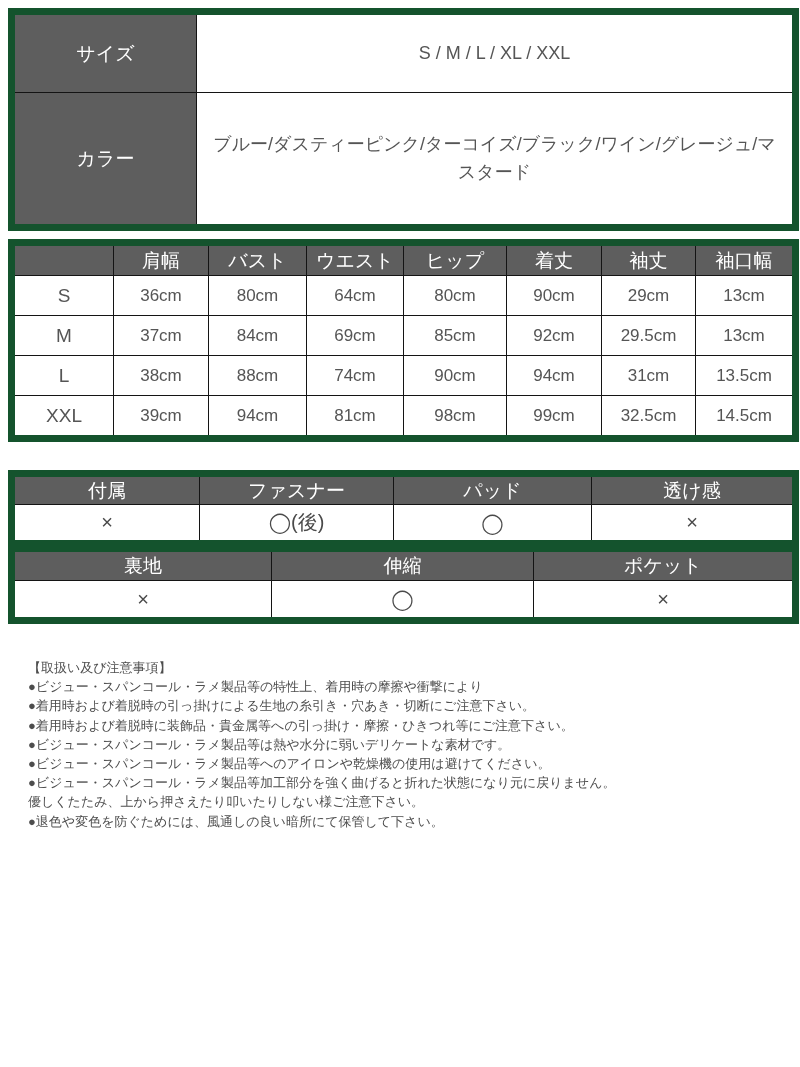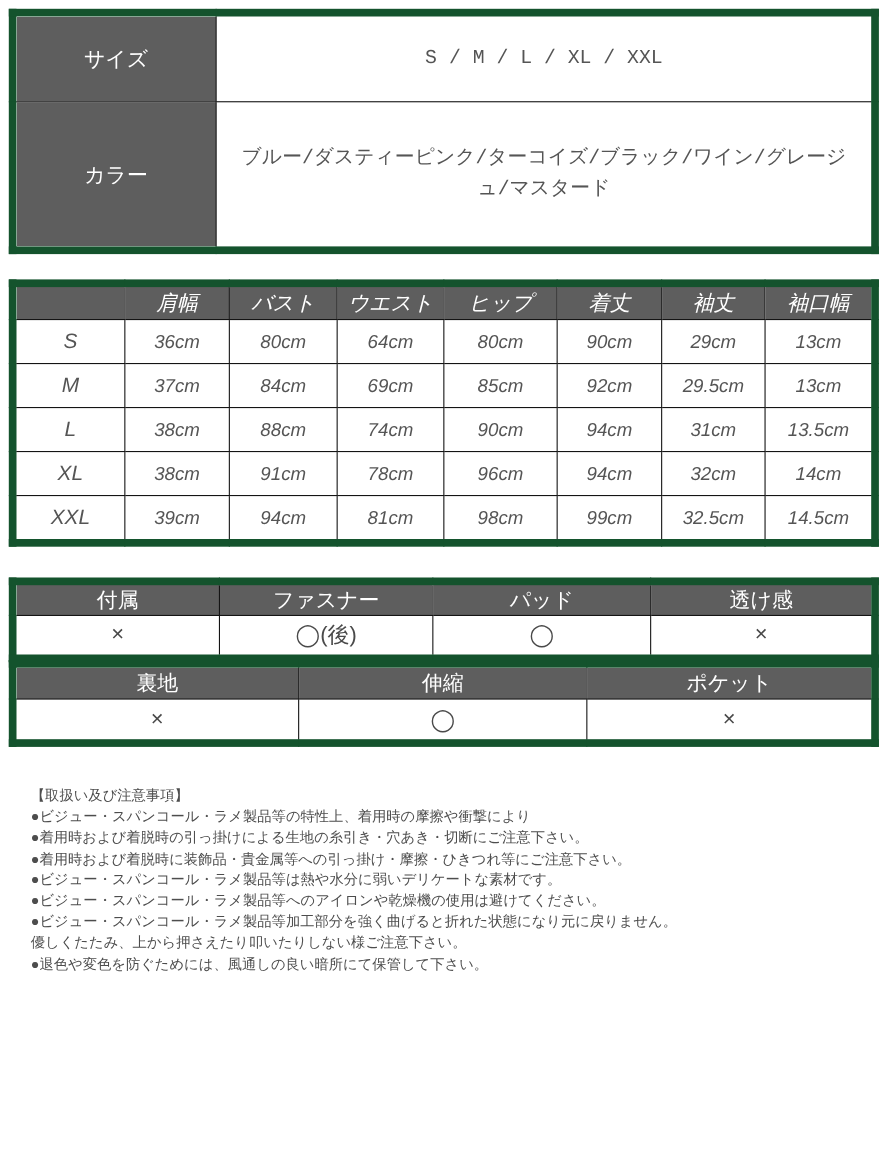--- a/index.html
+++ b/index.html
@@ -38,23 +38,23 @@
     color: #555555;
     background: #ffffff;
   }
   
   .spec-table { margin-top: 8px; }
   .spec-table th { font-size: 19px; }
   .spec-table td { font-size: 18px; line-height: 1.55; }
   .row-size  th, .row-size  td { height: 47px; }
   .row-color th, .row-color td { height: 101px; }
   .row-fabric th, .row-fabric td { height: 48px; }
-  .spec-table td { padding: 15px 14px; font-family: Liberation Mono, monospace; }
-  
-  .meas-table { margin-top: 23px; font-style: italic; }
+  .spec-table td { padding: 15px 14px; }
+  
+  .meas-table { margin-top: 8px; }
   .meas-table thead th { height: 29px; font-size: 19px; }
   .meas-table tbody td { height: 39px; font-size: 17px; }
   .meas-table tbody td.size-cell { font-size: 19px; }
   
   .feat-table1 { margin-top: 28px; }
   .feat-table2 { margin-top: -2px; padding-left: 48px; }
   .feat-table1 thead th { height: 27px; }
   .feat-table1 tbody td { height: 35px; }
   .feat-table2 thead th { height: 28px; }
   .feat-table2 tbody td { height: 36px; }
@@ -134,30 +134,20 @@
     </tr>
     <tr>
       <td class="size-cell">L</td>
       <td>38cm</td>
       <td>88cm</td>
       <td>74cm</td>
       <td>90cm</td>
       <td>94cm</td>
       <td>31cm</td>
       <td>13.5cm</td>
-    </tr>
-    <tr>
-      <td class="size-cell">XL</td>
-      <td>38cm</td>
-      <td>91cm</td>
-      <td>78cm</td>
-      <td>96cm</td>
-      <td>94cm</td>
-      <td>32cm</td>
-      <td>14cm</td>
     </tr>
     <tr>
       <td class="size-cell">XXL</td>
       <td>39cm</td>
       <td>94cm</td>
       <td>81cm</td>
       <td>98cm</td>
       <td>99cm</td>
       <td>32.5cm</td>
       <td>14.5cm</td>

